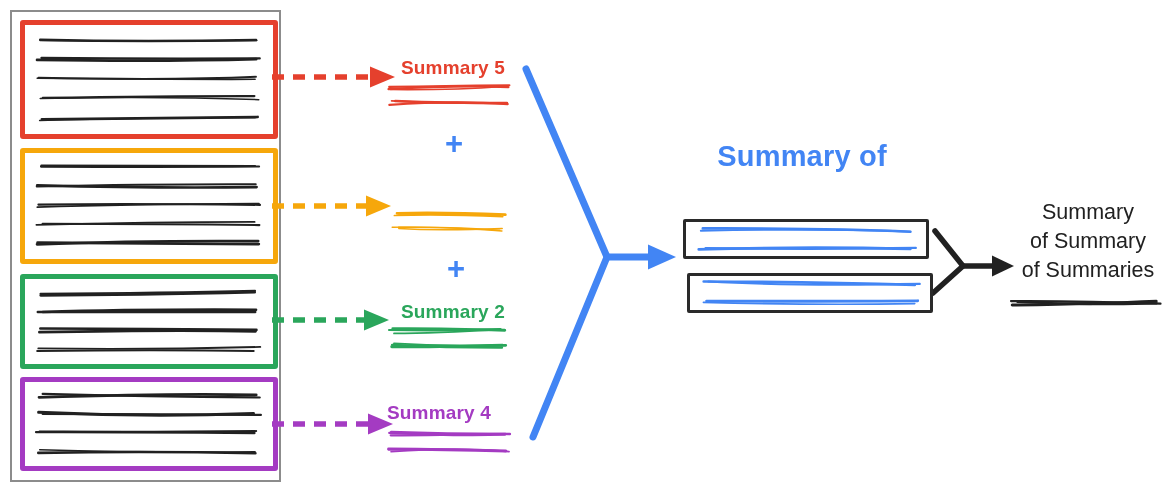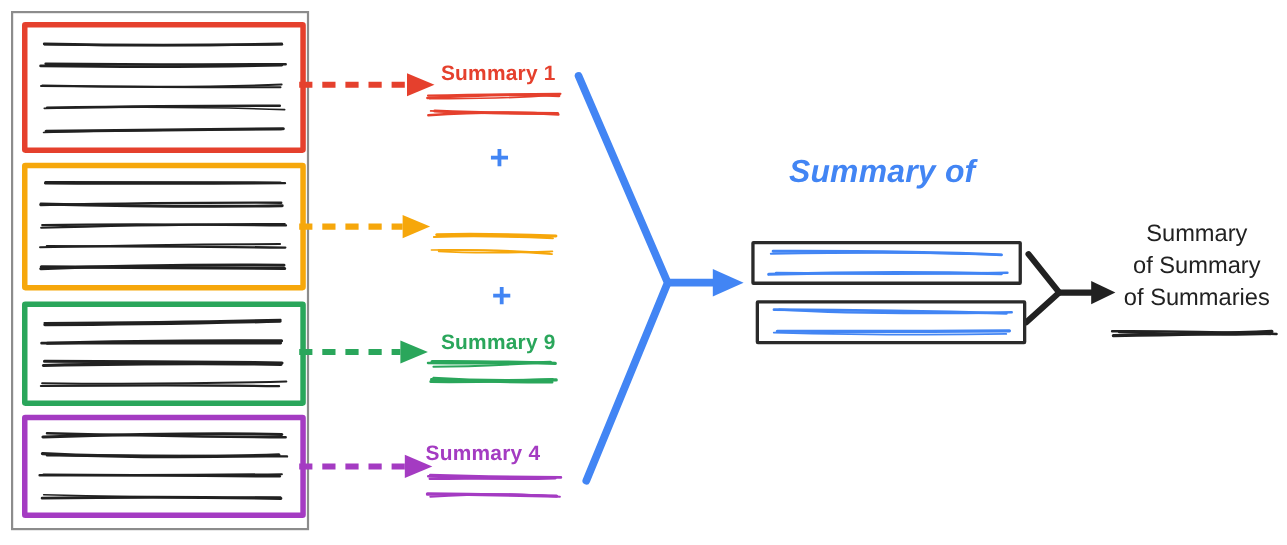--- a/index.html
+++ b/index.html
@@ -174,21 +174,21 @@
       <line x1="607" y1="257" x2="648" y2="257" stroke="#4285f4"></line>
       <polygon points="648,244.5 676,257 648,269.5" fill="#4285f4"></polygon>
     </g>
     <g class="bracket">
       <path d="M935,231 L963,266 L933,293" stroke="#212121"></path>
       <line x1="963" y1="266" x2="992" y2="266" stroke="#212121"></line>
       <polygon points="992,255.5 1014,266 992,276.5" fill="#212121"></polygon>
     </g>
   </svg>
 
-  <div class="summary-label" style="left: 390px; top: 57px; color: rgb(229, 64, 45);">Summary 1</div>
+  <div class="summary-label" style="left: 390px; top: 57px; color: rgb(229, 64, 45);">Summary 5</div>
   <svg class="scribble" style="left:386px; top:83px;" width="126" height="24" viewBox="0 0 126 24">
       <path d="M3.2,3.9 Q56.0,2.9 123.4,2.3" fill="none" stroke="#e5402d" stroke-width="2.15" stroke-linecap="round"></path>
       <path d="M4.5,6.6 Q68.0,7.2 116.6,3.4" fill="none" stroke="#e5402d" stroke-width="1.54" stroke-linecap="round"></path>
       <path d="M2.6,6.1 Q74.6,1.9 122.3,4.1" fill="none" stroke="#e5402d" stroke-width="2.41" stroke-linecap="round"></path>
       <path d="M9.3,18.0 Q60.9,20.0 120.9,20.2" fill="none" stroke="#e5402d" stroke-width="2.70" stroke-linecap="round"></path>
       <path d="M3.4,21.8 Q69.6,17.3 121.6,21.1" fill="none" stroke="#e5402d" stroke-width="2.30" stroke-linecap="round"></path>
       <path d="M5.6,17.8 Q57.2,20.8 117.4,20.0" fill="none" stroke="#e5402d" stroke-width="1.74" stroke-linecap="round"></path>
     </svg>
 
   <div class="plus-sign" style="left: 438px; top: 128px; color: rgb(66, 133, 244);">+</div>
@@ -197,41 +197,41 @@
       <path d="M8.0,2.3 Q53.3,1.2 116.4,3.6" fill="none" stroke="#f6a70b" stroke-width="2.70" stroke-linecap="round"></path>
       <path d="M9.9,3.0 Q53.3,3.2 111.4,4.5" fill="none" stroke="#f6a70b" stroke-width="1.69" stroke-linecap="round"></path>
       <path d="M5.4,4.5 Q50.9,2.9 113.7,5.6" fill="none" stroke="#f6a70b" stroke-width="1.74" stroke-linecap="round"></path>
       <path d="M9.6,16.3 Q69.1,15.7 110.8,19.3" fill="none" stroke="#f6a70b" stroke-width="1.51" stroke-linecap="round"></path>
       <path d="M9.8,17.6 Q51.2,20.0 113.2,17.5" fill="none" stroke="#f6a70b" stroke-width="1.53" stroke-linecap="round"></path>
       <path d="M3.2,16.3 Q47.9,15.3 112.9,20.0" fill="none" stroke="#f6a70b" stroke-width="1.49" stroke-linecap="round"></path>
     </svg>
 
   <div class="plus-sign" style="left: 440px; top: 253px; color: rgb(66, 133, 244);">+</div>
 
-  <div class="summary-label" style="left: 390px; top: 301px; color: rgb(42, 166, 91);">Summary 9</div>
+  <div class="summary-label" style="left: 390px; top: 301px; color: rgb(42, 166, 91);">Summary 2</div>
   <svg class="scribble" style="left:386px; top:327px;" width="124" height="22" viewBox="0 0 124 22">
       <path d="M8.0,6.4 Q48.4,6.3 114.9,2.4" fill="none" stroke="#2aa65b" stroke-width="1.76" stroke-linecap="round"></path>
       <path d="M3.0,3.0 Q60.5,4.1 114.4,2.1" fill="none" stroke="#2aa65b" stroke-width="2.07" stroke-linecap="round"></path>
       <path d="M6.8,1.7 Q51.8,1.3 118.8,3.3" fill="none" stroke="#2aa65b" stroke-width="2.89" stroke-linecap="round"></path>
       <path d="M5.7,19.8 Q48.7,20.2 119.7,18.4" fill="none" stroke="#2aa65b" stroke-width="2.85" stroke-linecap="round"></path>
       <path d="M6.2,17.9 Q62.8,20.5 115.9,20.4" fill="none" stroke="#2aa65b" stroke-width="2.52" stroke-linecap="round"></path>
       <path d="M8.0,16.4 Q59.6,19.8 116.5,17.7" fill="none" stroke="#2aa65b" stroke-width="1.91" stroke-linecap="round"></path>
     </svg>
 
   <div class="summary-label" style="left: 376px; top: 402px; color: rgb(164, 59, 194);">Summary 4</div>
   <svg class="scribble" style="left:385px; top:429px;" width="127" height="25" viewBox="0 0 127 25">
       <path d="M5.7,6.3 Q48.9,6.2 120.4,4.8" fill="none" stroke="#a43bc2" stroke-width="2.20" stroke-linecap="round"></path>
       <path d="M4.3,3.9 Q71.1,7.2 119.7,5.7" fill="none" stroke="#a43bc2" stroke-width="2.32" stroke-linecap="round"></path>
       <path d="M6.2,2.9 Q58.8,4.6 124.9,5.0" fill="none" stroke="#a43bc2" stroke-width="2.45" stroke-linecap="round"></path>
       <path d="M6.2,22.6 Q75.1,18.3 124.0,22.6" fill="none" stroke="#a43bc2" stroke-width="1.81" stroke-linecap="round"></path>
       <path d="M3.3,20.7 Q64.2,18.8 117.8,22.0" fill="none" stroke="#a43bc2" stroke-width="1.64" stroke-linecap="round"></path>
       <path d="M3.6,20.0 Q59.3,20.5 120.9,22.0" fill="none" stroke="#a43bc2" stroke-width="2.98" stroke-linecap="round"></path>
     </svg>
 
-  <div class="sos-title" style="color: rgb(66, 133, 244); font-style: italic;">
+  <div class="sos-title" style="color: rgb(66, 133, 244);">
     <span>Summary of</span>
   </div>
 
   <div class="sos-box" style="left:683px; top:219px; width:246px; height:40px;">
     <svg class="scribble" style="left:10px; top:2px;" width="222" height="30" viewBox="0 0 222 30">
         <path d="M6.8,4.4 Q136.6,4.1 214.4,7.7" fill="none" stroke="#4285f4" stroke-width="2.60" stroke-linecap="round"></path>
         <path d="M4.8,6.7 Q137.3,4.4 214.3,7.6" fill="none" stroke="#4285f4" stroke-width="1.91" stroke-linecap="round"></path>
         <path d="M9.6,24.2 Q135.6,25.4 219.8,23.9" fill="none" stroke="#4285f4" stroke-width="2.36" stroke-linecap="round"></path>
         <path d="M2.8,25.4 Q111.0,22.4 214.3,24.9" fill="none" stroke="#4285f4" stroke-width="2.79" stroke-linecap="round"></path>
       </svg>

